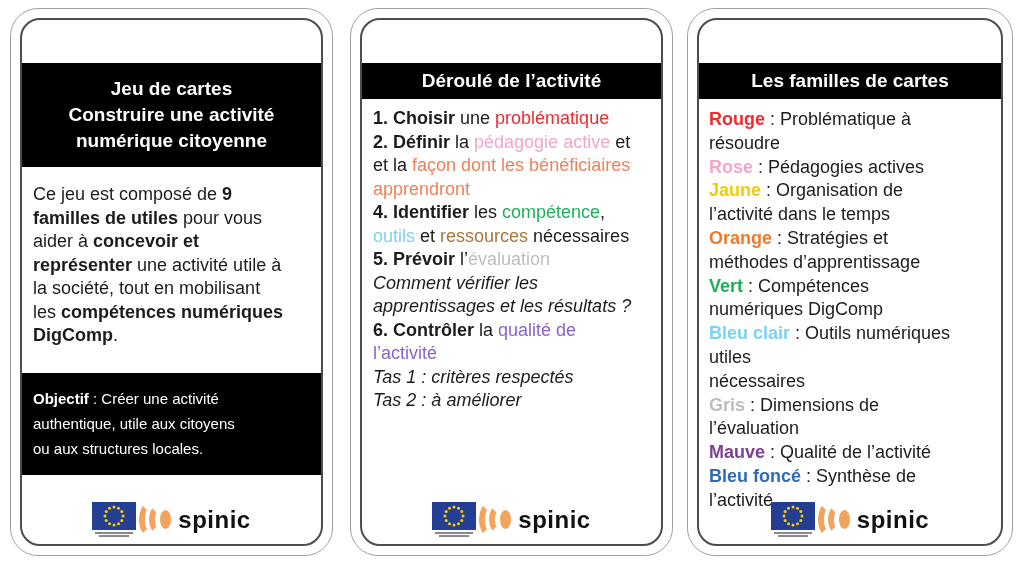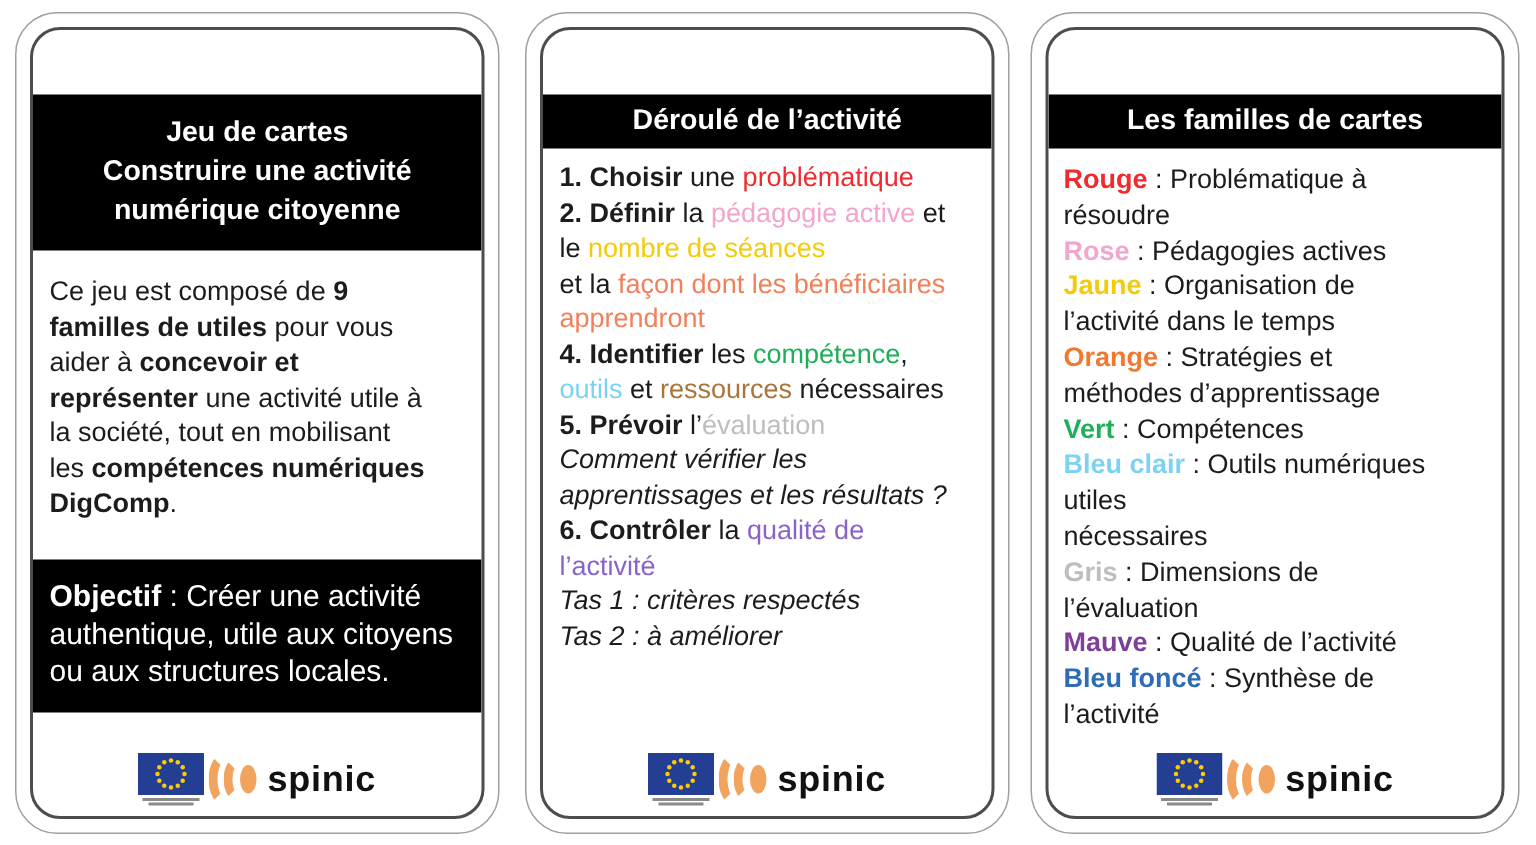--- a/index.html
+++ b/index.html
@@ -42,21 +42,21 @@
 
   .textblock { padding:16px 8px 0 11px; font-size:18px; }
   .textblock .tline { line-height:23.5px; white-space:nowrap; }
 
   #card2 .textblock { padding-top:8px; }
   #card3 .textblock { padding-top:9px; padding-left:10px; }
   #card3 .textblock .tline { line-height:23.8px; }
 
   .obj {
     position:absolute; top:353px; left:0; right:0;
-    padding:13px 8px 14px 11px; font-size:20px;
+    padding:13px 8px 14px 11px; font-size:15px;
   }
   .obj .tline { line-height:25px; white-space:nowrap; text-align:left; }
 
   .footer {
     position:absolute; bottom:7px; left:0; right:0;
     display:flex; justify-content:center; gap:3px;
     z-index:3;
   }
 
   .eu { display:flex; flex-direction:column; align-items:center; }
@@ -131,21 +131,20 @@
       </div>
     </div>
   </div>
 
   <div class="card" id="card2">
     <div class="card-inner">
       <div class="headline">Déroulé de l’activité</div>
       <div class="textblock">
           <div class="tline"><span style="font-weight: 700;">1. Choisir</span><span> une </span><span style="color: rgb(240, 43, 48);">problématique</span></div>
           <div class="tline"><span style="font-weight: 700;">2. Définir</span><span> la </span><span style="color: rgb(242, 165, 206);">pédagogie active</span><span> et</span></div>
-          <div class="tline"><span>le </span><span style="color: rgb(242, 203, 10);">nombre de séances</span></div>
           <div class="tline"><span>et la </span><span style="color: rgb(240, 129, 91);">façon dont les bénéficiaires</span></div>
           <div class="tline"><span style="color: rgb(240, 129, 91);">apprendront</span></div>
           <div class="tline"><span style="font-weight: 700;">4. Identifier</span><span> les </span><span style="color: rgb(31, 175, 90);">compétence</span><span>,</span></div>
           <div class="tline"><span style="color: rgb(125, 210, 244);">outils</span><span> et </span><span style="color: rgb(168, 118, 58);">ressources</span><span> nécessaires</span></div>
           <div class="tline"><span style="font-weight: 700;">5. Prévoir</span><span> l’</span><span style="color: rgb(189, 189, 189);">évaluation</span></div>
           <div class="tline"><span style="font-style: italic;">Comment vérifier les</span></div>
           <div class="tline"><span style="font-style: italic;">apprentissages et les résultats ?</span></div>
           <div class="tline"><span style="font-weight: 700;">6. Contrôler</span><span> la </span><span style="color: rgb(138, 99, 200);">qualité de</span></div>
           <div class="tline"><span style="color: rgb(138, 99, 200);">l’activité</span></div>
           <div class="tline"><span style="font-style: italic;">Tas 1 : critères respectés</span></div>
@@ -189,20 +188,21 @@
       <div class="headline">Les familles de cartes</div>
       <div class="textblock">
           <div class="tline"><span style="font-weight: 700; color: rgb(240, 43, 48);">Rouge</span><span> : Problématique à</span></div>
           <div class="tline"><span>résoudre</span></div>
           <div class="tline"><span style="font-weight: 700; color: rgb(242, 165, 206);">Rose</span><span> : Pédagogies actives</span></div>
           <div class="tline"><span style="font-weight: 700; color: rgb(242, 203, 10);">Jaune</span><span> : Organisation de</span></div>
           <div class="tline"><span>l’activité dans le temps</span></div>
           <div class="tline"><span style="font-weight: 700; color: rgb(240, 121, 47);">Orange</span><span> : Stratégies et</span></div>
           <div class="tline"><span>méthodes d’apprentissage</span></div>
           <div class="tline"><span style="font-weight: 700; color: rgb(31, 175, 90);">Vert</span><span> : Compétences</span></div>
+          <div class="tline"><span>numériques DigComp</span></div>
           <div class="tline"><span style="font-weight: 700; color: rgb(125, 210, 244);">Bleu clair</span><span> : Outils numériques</span></div>
           <div class="tline"><span>utiles</span></div>
           <div class="tline"><span>nécessaires</span></div>
           <div class="tline"><span style="font-weight: 700; color: rgb(189, 189, 189);">Gris</span><span> : Dimensions de</span></div>
           <div class="tline"><span>l’évaluation</span></div>
           <div class="tline"><span style="font-weight: 700; color: rgb(125, 63, 152);">Mauve</span><span> : Qualité de l’activité</span></div>
           <div class="tline"><span style="font-weight: 700; color: rgb(46, 108, 181);">Bleu foncé</span><span> : Synthèse de</span></div>
           <div class="tline"><span>l’activité</span></div>
         </div>
 

